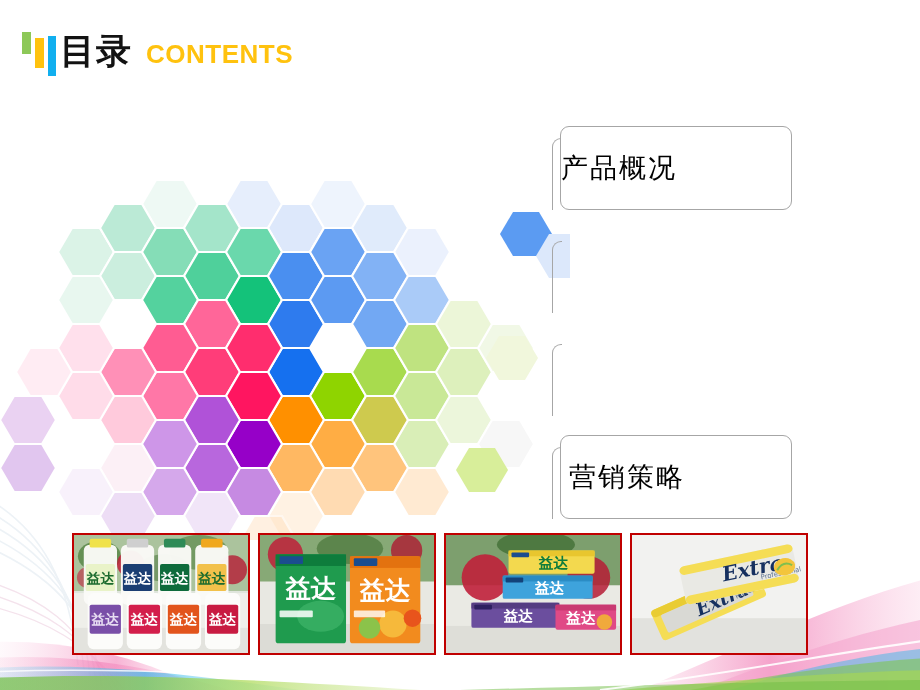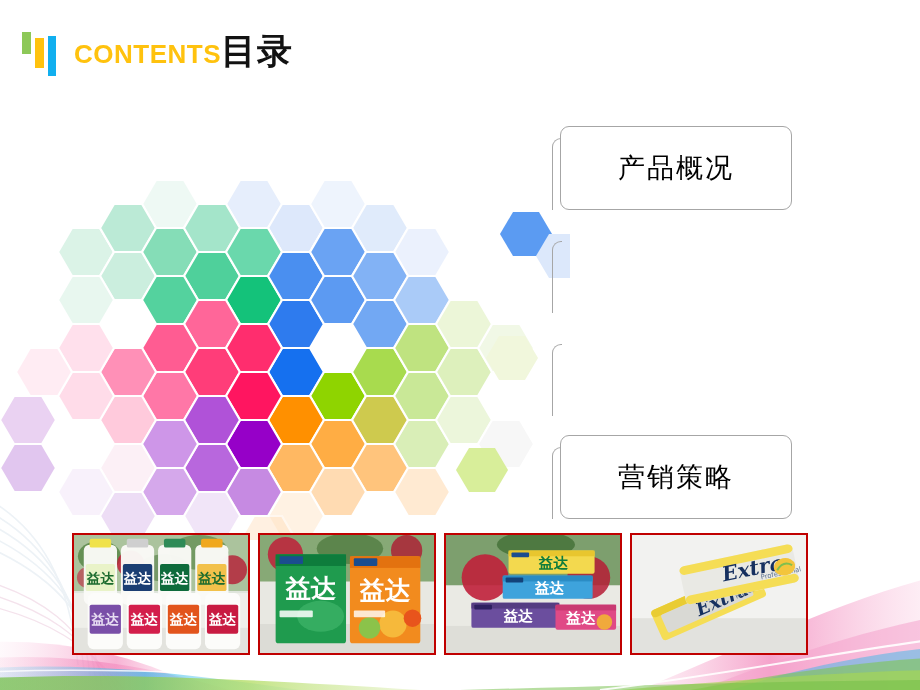--- a/index.html
+++ b/index.html
@@ -83,21 +83,20 @@
   .menu-item {
     position:absolute;
     left:8px;
     width:232px;
     height:84px;
     border:1.3px solid #A6A6A6;
     border-radius:9px;
     background:#ffffff;
     display:flex;
     align-items:center;
-    justify-content:center;
     cursor:pointer;
   }
   .menu-item .menu-label {
     font-family:"DejaVu Sans", sans-serif;
     font-size:27px;
     color:#000000;
     letter-spacing:2px;
     white-space:nowrap;
   }
   .menu-accent {
@@ -105,21 +104,21 @@
     left:0px;
     width:10px;
     height:72px;
     border-left:1.3px solid #A6A6A6;
     border-top:1.3px solid #A6A6A6;
     border-top-left-radius:9px;
   }
   #menu-item-0 { top:0px; }
   #menu-item-1 { top:103px; }
   #menu-item-2 { top:206px; }
-  #menu-item-3 { top:309px; }
+  #menu-item-3 { top:309px;padding-left:8px; }
   #menu-accent-0 { top:12px; }
   #menu-accent-1 { top:115px; }
   #menu-accent-2 { top:218px; }
   #menu-accent-3 { top:321px; }
 
   
   #photo-strip {
     position:absolute;
     left:72px; top:533px;
     width:736px; height:122px;
@@ -152,22 +151,22 @@
 
   <div id="header">
 
     <div id="logo-bars">
       <div class="logo-bar" id="logo-bar-green"></div>
       <div class="logo-bar" id="logo-bar-yellow"></div>
       <div class="logo-bar" id="logo-bar-blue"></div>
     </div>
 
     <div id="title-group">
+      <span id="title-cn">目录</span>
       <span id="title-en">CONTENTS</span>
-      <span id="title-cn">目录</span>
     </div>
   </div>
 
   <div id="hex-art">
     <svg width="560" height="360" viewBox="0 0 560 360" xmlns="http://www.w3.org/2000/svg">
       <defs>
 
         <polygon id="hx" points="14,0 42,0 56,24 42,48 14,48 0,24"></polygon>
       </defs>
       <g stroke="#ffffff" stroke-width="2.2">

